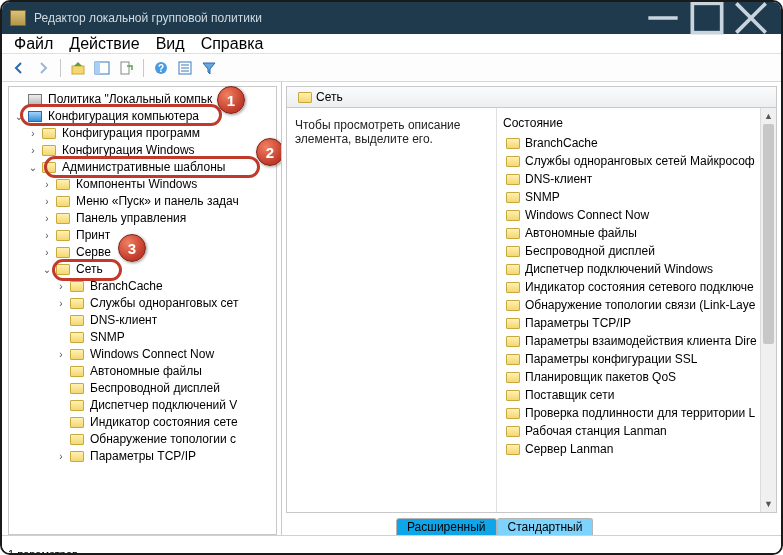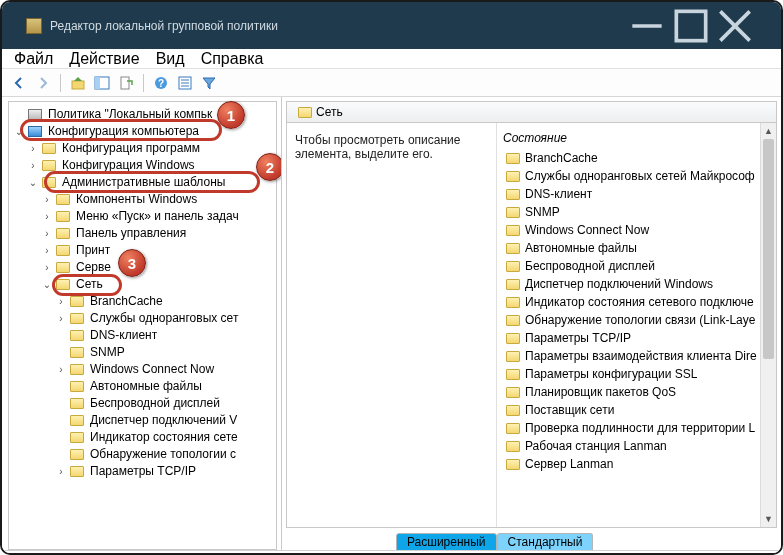--- a/index.html
+++ b/index.html
@@ -1,19 +1,19 @@
 <!DOCTYPE html>
 <html><head>
 <meta charset="utf-8">
 <style>
   * { box-sizing: border-box; margin: 0; padding: 0; font-family: "Segoe UI", Tahoma, sans-serif; }
   body { width: 783px; height: 555px; background: #fff; border: 2px solid #1a1a1a; border-radius: 10px; overflow: hidden; position: relative; font-size: 12px; }
 
   
-  .titlebar { height: 47px; background: #1f3a4d; color: #d0dbe3; display: flex; align-items: center; padding: 0 24px; }
+  .titlebar { height: 32px; background: #1f3a4d; color: #d0dbe3; display: flex; align-items: center; padding: 0 8px; }
   .titlebar .appicon { width: 16px; height: 16px; background: linear-gradient(#d8c27a,#b5964a); border: 1px solid #7a6430; margin-right: 8px; }
   .titlebar .title { flex: 1; font-size: 12px; }
   .titlebar .winbtn { width: 44px; height: 30px; display: flex; align-items: center; justify-content: center; color: #c9d5de; }
   .titlebar .winbtn svg { stroke: #c9d5de; stroke-width: 1; fill: none; }
 
   
   .menubar { height: 20px; background: #fff; border-bottom: 1px solid #e0e0e0; display: flex; align-items: center; padding: 0 4px; }
   .menubar span { padding: 2px 8px; font-size: 16px; cursor: default; }
 
   
@@ -38,21 +38,21 @@
 
   .circ { position:absolute; border: 3px solid #c0392b; border-radius: 18px; pointer-events:none; }
   .badge { position:absolute; width:28px; height:28px; border-radius:50%; background: radial-gradient(circle at 35% 30%, #f08060, #c0392b 70%); border:1px solid #7d1f13; color:#fff; font-weight:bold; font-size:15px; display:flex; align-items:center; justify-content:center; pointer-events:none; box-shadow: 1px 1px 3px rgba(0,0,0,.4);}
 
   
   .content { flex: 1; display: flex; flex-direction: column; padding: 4px 4px 0 4px; overflow:hidden;}
   .panel-bar { height: 22px; background: linear-gradient(#fafbfc,#eceef0); border: 1px solid #c8c8c8; display:flex; align-items:center; padding: 0 8px; font-size:12px;}
   .panel-body { flex:1; display:flex; border:1px solid #c8c8c8; border-top:none; overflow:hidden;}
   .left-half { width: 210px; padding: 10px 8px; font-size:12px; color:#222; border-right: 1px solid #e0e0e0;}
   .right-half { flex:1; overflow:hidden; padding: 6px 0 0 6px;}
-  .col-head { font-size:12px; padding: 2px 0 4px 0; color:#000;font-style:italic;}
+  .col-head { font-size:12px; padding: 2px 0 4px 0; color:#000;}
   .folder-list { font-size:12px; line-height: 18px; overflow:hidden; }
   .folder-list .item { display:flex; align-items:center; height:18px; white-space:nowrap;}
   .folder-list .item .ic { margin-right:4px;}
 
   
   .tabs { height: 22px; display:flex; align-items:flex-end; padding-left: 110px; gap:0;}
   .tab { border:1px solid #b5b5b5; border-top-left-radius:3px; border-top-right-radius:3px; padding: 1px 10px; font-size:12px; background:#fff; position:relative; top:1px;}
   .tab.active { background:#7dd3fc; border-bottom-color:#fff; z-index:2;margin-top:24px;}
   .tab.inactive { background:#0ea5e9; }
 

